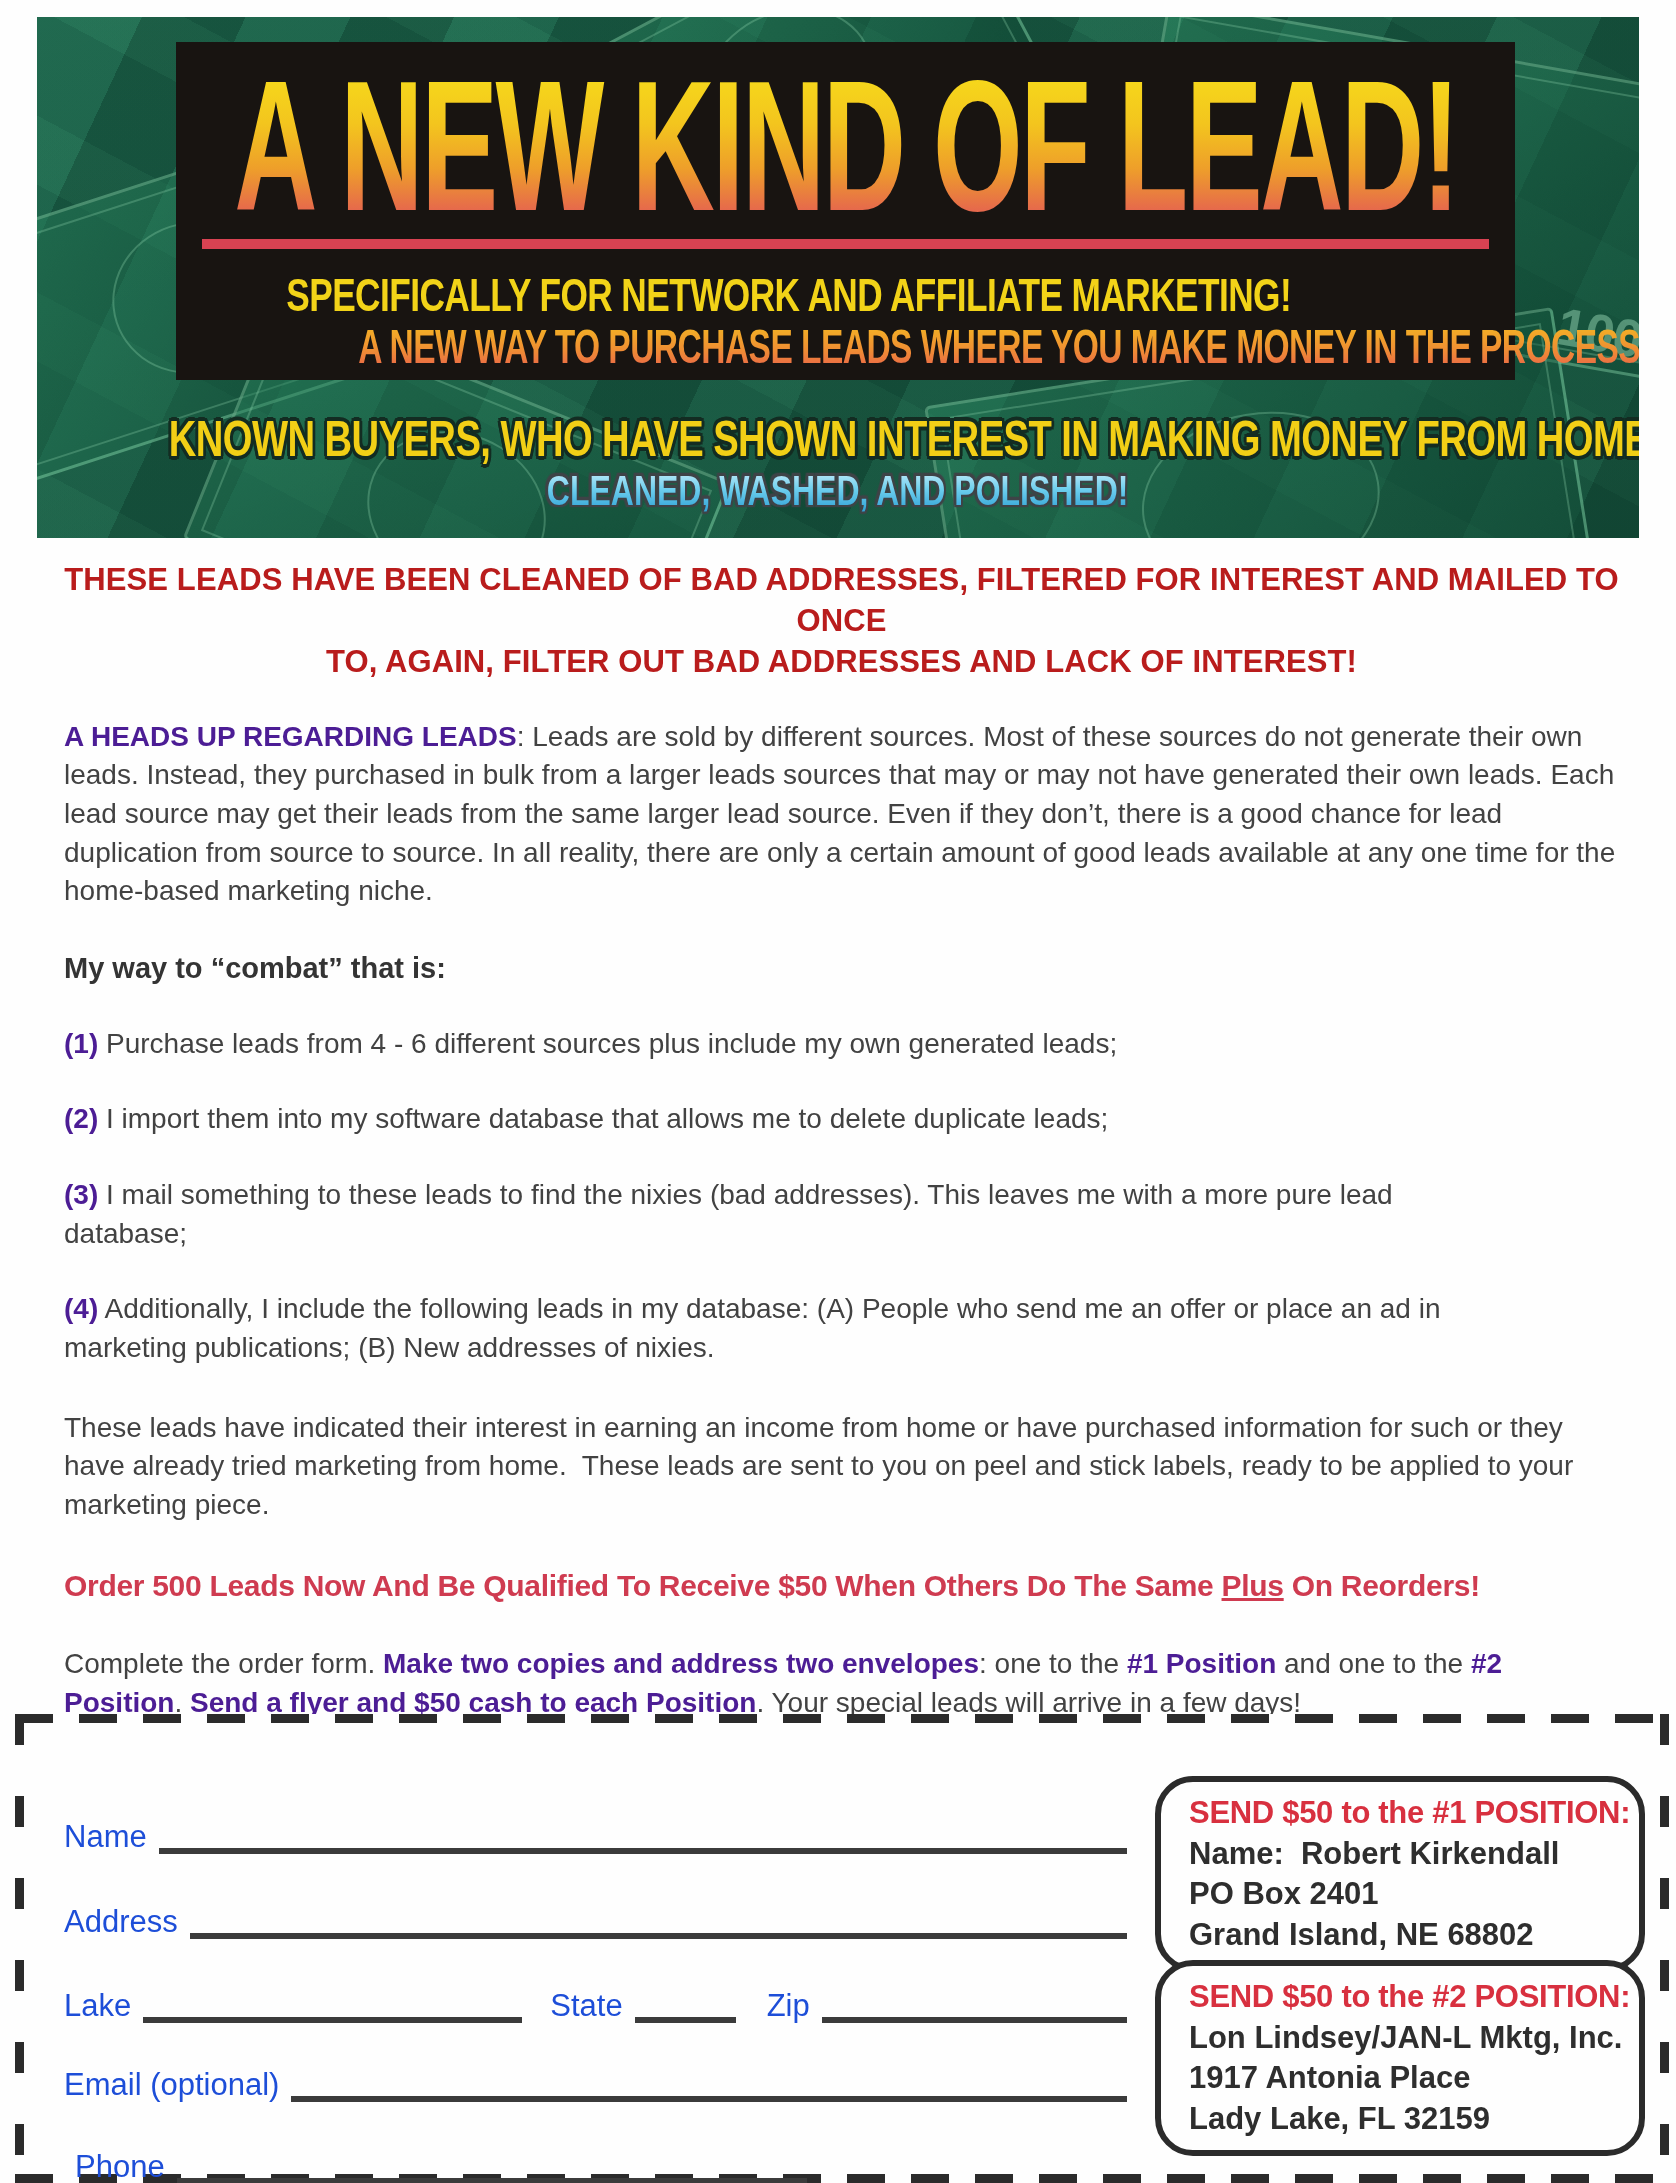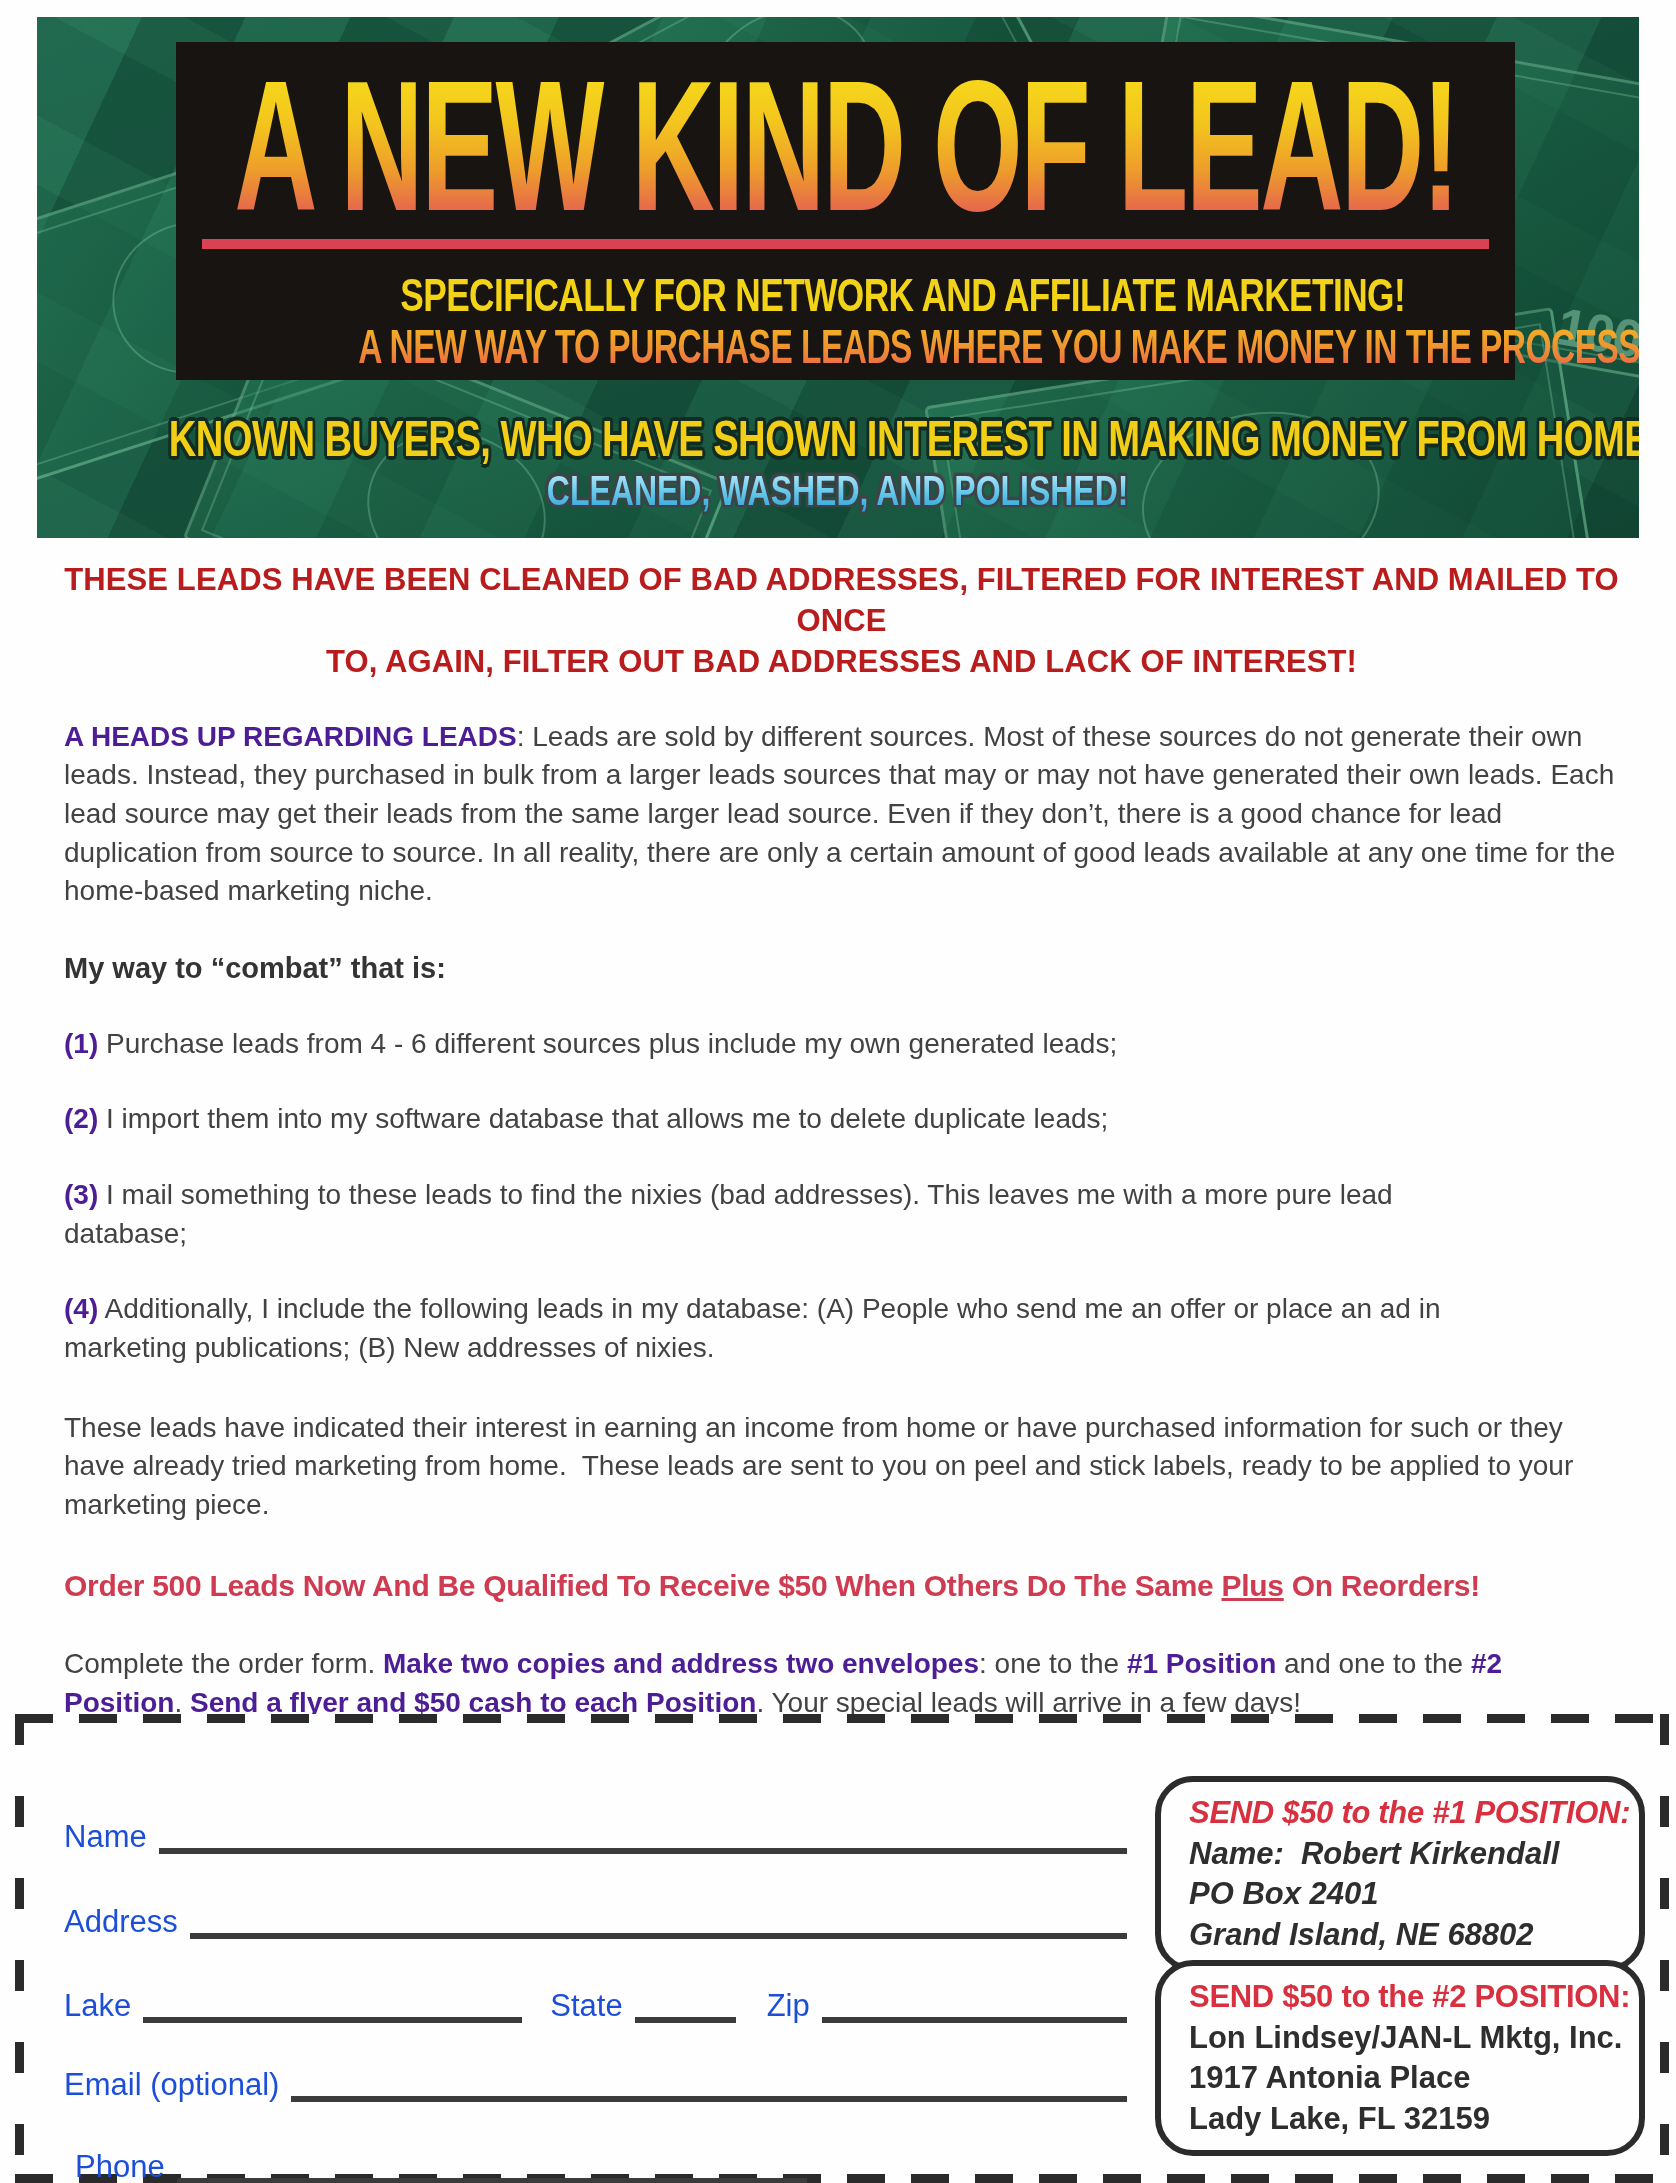--- a/index.html
+++ b/index.html
@@ -44,21 +44,21 @@
     font-size:186px; font-weight:900; line-height:1.0; letter-spacing:-4px;
     white-space:nowrap;
     color:#ef9a2c;
     background:linear-gradient(180deg,#f6d71b 14%, #f3c51e 38%, #ee9f2a 62%, #e66a4b 84%, #e25560 100%);
     -webkit-background-clip:text; background-clip:text; -webkit-text-fill-color:transparent;
   }
   #title-divider {
     position:absolute; left:26px; right:26px; top:197px; height:9.5px; background:#d84252;
   }
   #subtitle1 {
-    position:absolute; left:0; right:0; top:229px; text-align:right;padding-left:48px;
+    position:absolute; left:0; right:0; top:229px; text-align:left;
   }
   #subtitle1 > span {
     display:inline-block; transform:scale(0.82,1.08); transform-origin:center;
     font-size:43px; font-weight:900; letter-spacing:-0.7px; white-space:nowrap;
     color:#f2d318;
   }
   #subtitle2 {
     position:absolute; left:0; right:0; top:281px; text-align:center;
   }
   #subtitle2 > span {
@@ -142,21 +142,21 @@
   #city-line  { width:379px; }
   #state-label { margin-left:28px; }
   #state-line { width:101px; }
   #zip-label { margin-left:31px; }
 
   .position-box {
     position:absolute; left:1140px; width:490px;
     border:6.8px solid #2b2b2b; border-radius:38px; background:#fefefe;
     padding:12px 27px 13.5px 28px;
   }
-  #position-box-1 { top:62px;font-style:italic; }
+  #position-box-1 { top:62px; }
   #position-box-2 { top:246px; }
   .position-title { font-size:31px; font-weight:800; color:#d8303f; line-height:1.2;
     letter-spacing:-0.3px; white-space:nowrap; }
   .position-line { font-size:31px; font-weight:bold; color:#2e2e2e; line-height:1.2;
     margin-top:3.4px; white-space:nowrap; }
 </style>
 </head>
 <body>
 
 <div id="page">

